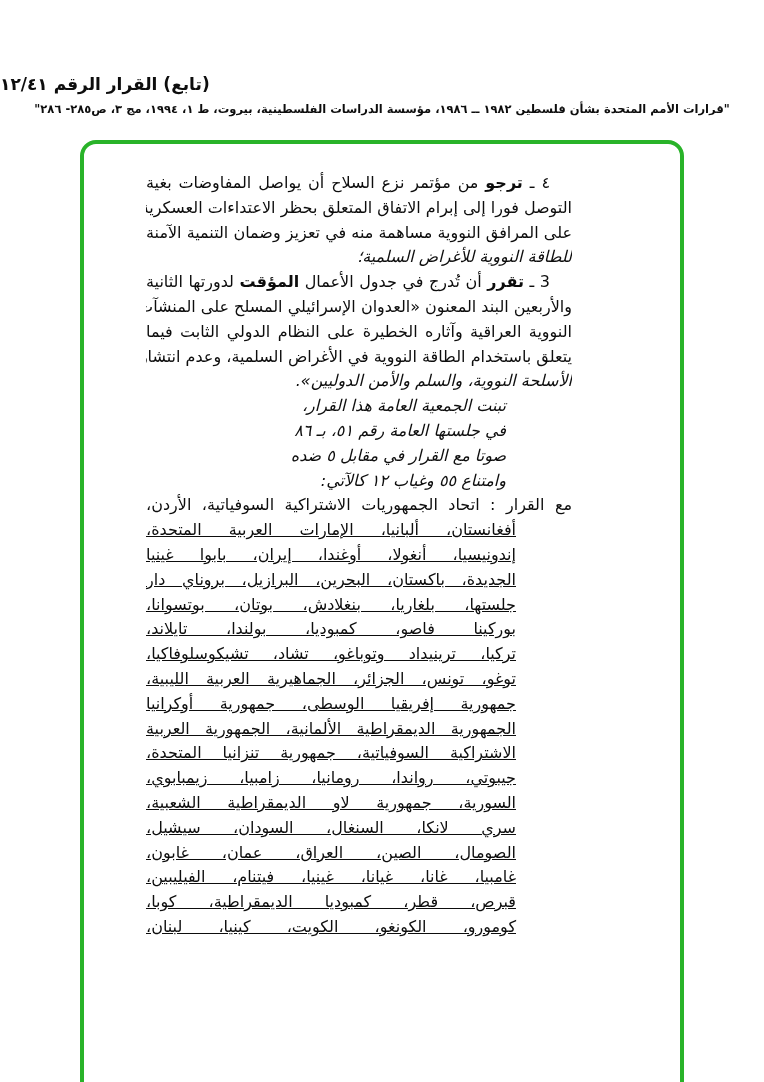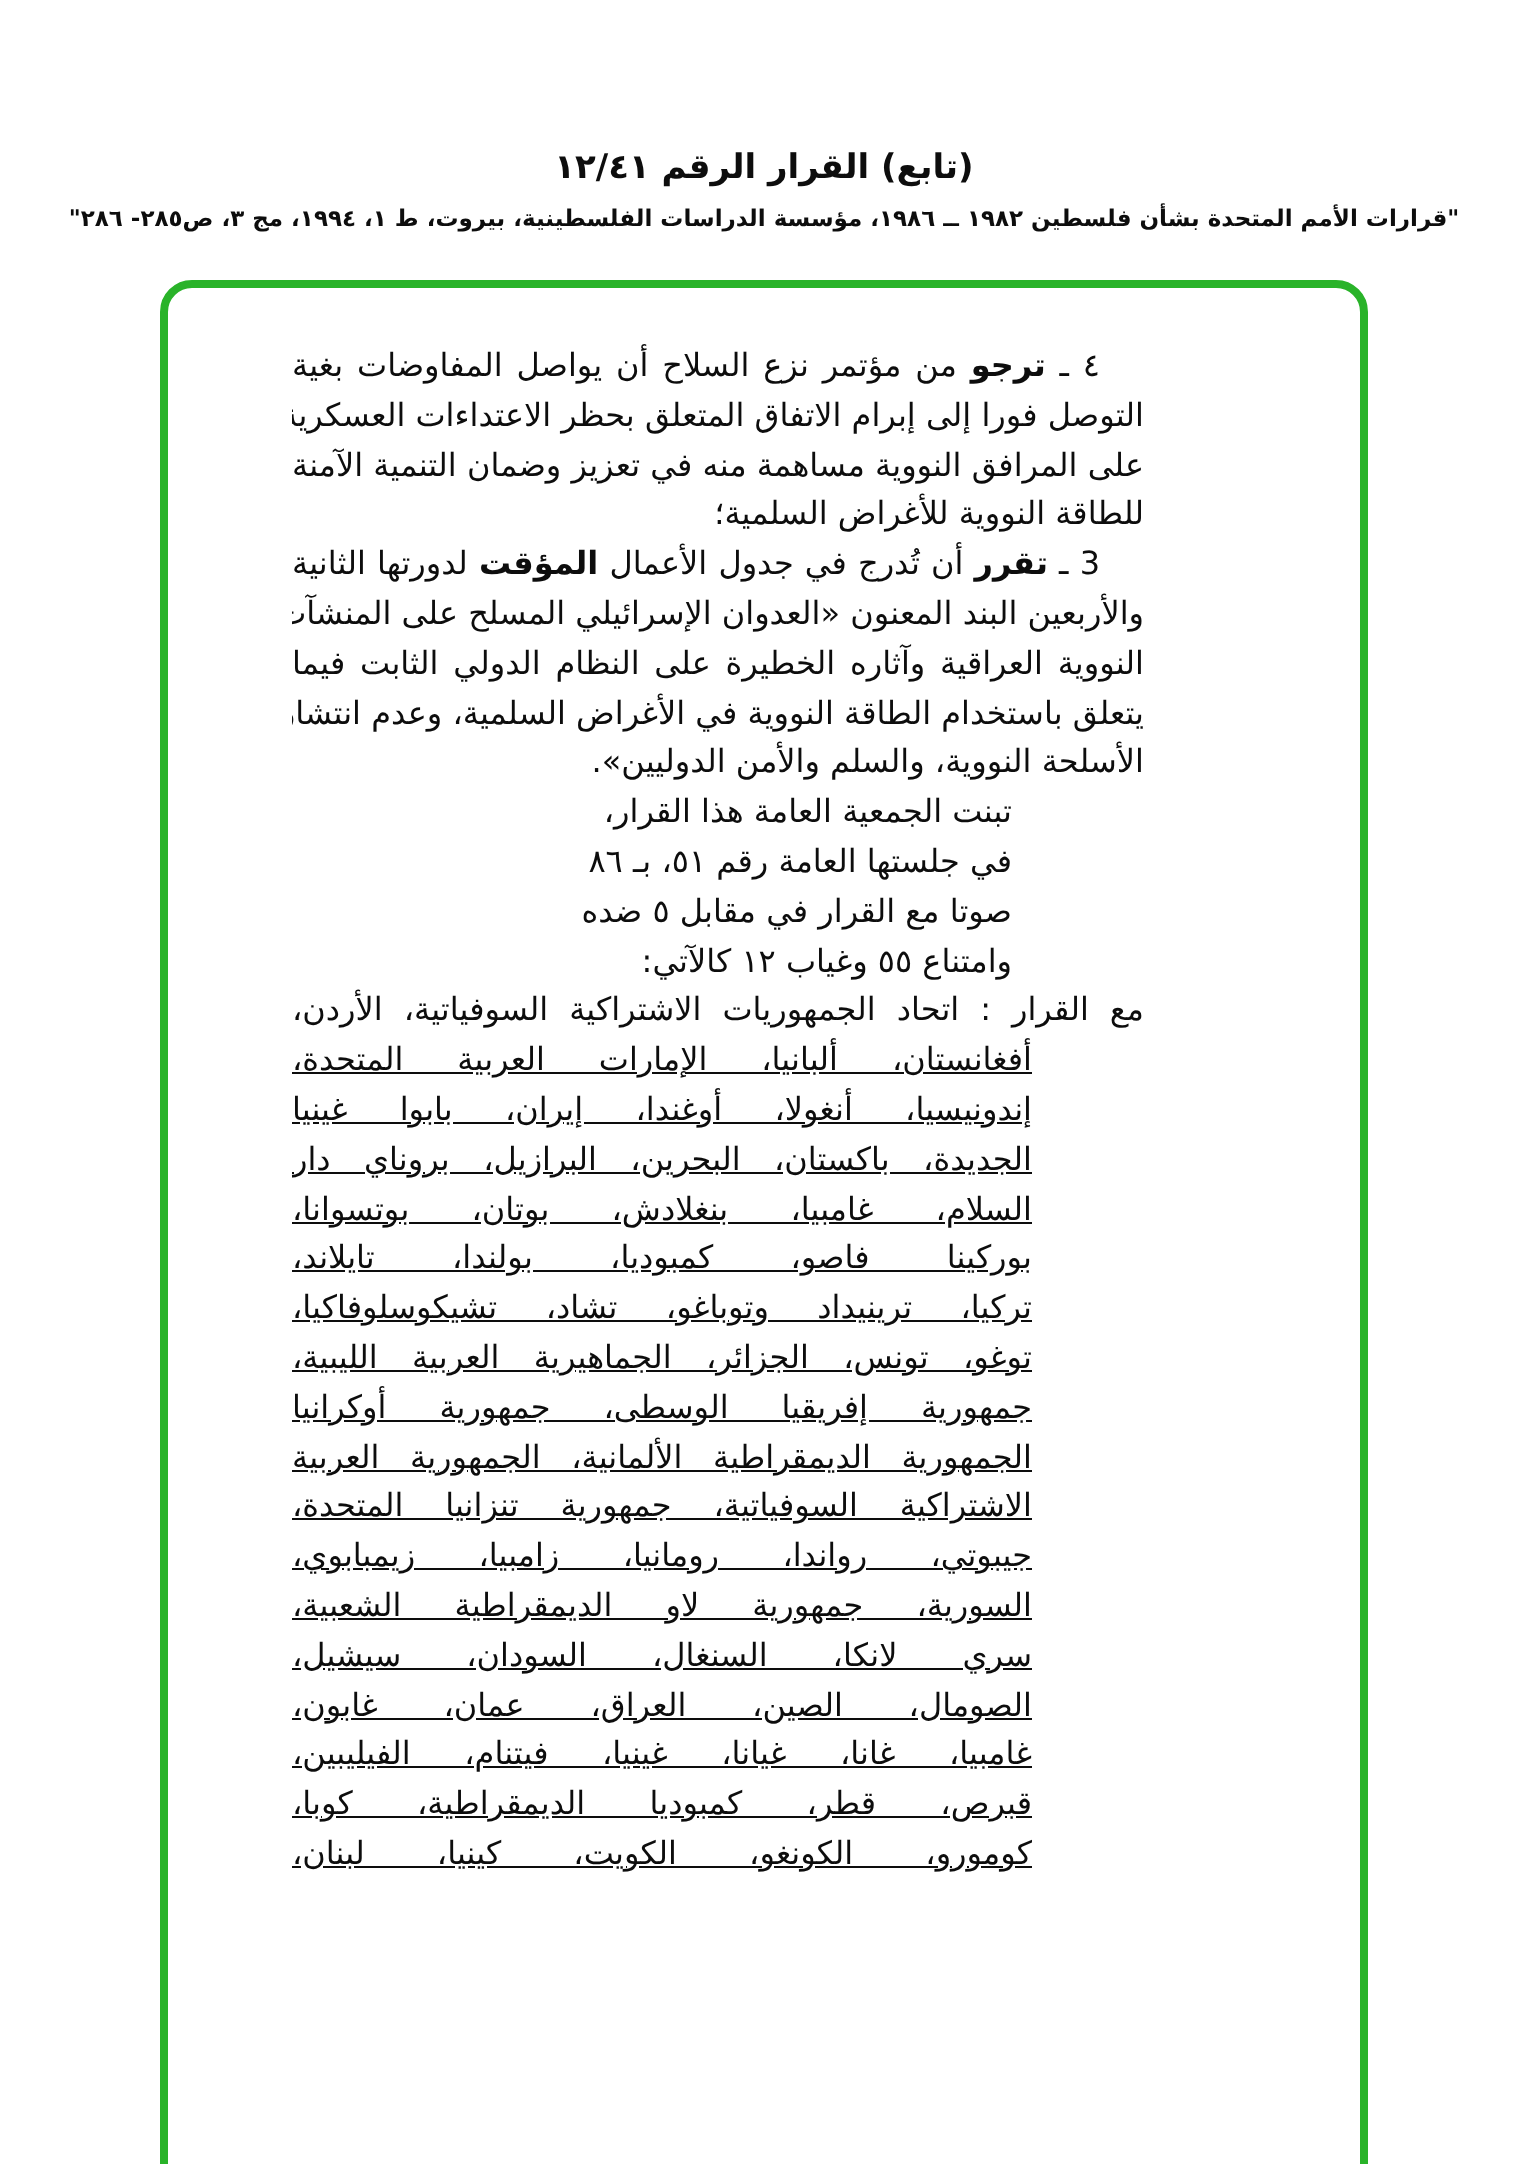--- a/index.html
+++ b/index.html
@@ -5,21 +5,21 @@
   :root{ --green:#29b329; --ink:#0d0d0d; }
   html,body{ margin:0; padding:0; }
   body{
     width:764px; height:1082px; overflow:hidden;
     background:#ffffff; color:var(--ink);
     font-family:"DejaVu Sans", sans-serif;
   }
   .page{ width:100%; height:100%; direction:rtl; }
 
   .doc-title{
-    margin:74px 0 0; text-align:center;
+    margin:74px 0 0; text-align:left;
     font-size:17px; font-weight:bold;
   }
   .citation{
     margin:8px 14px 0; text-align:center;
     font-size:11.5px; font-weight:bold; white-space:nowrap;
   }
 
   .frame{
     box-sizing:border-box; width:604px; height:980px;
     margin:24px auto 0;
@@ -30,21 +30,21 @@
     box-sizing:border-box; height:100%;
     padding:27px 108px 0 62px;
     font-size:16px; line-height:24.8px;
   }
   .block{ margin:0; }
   .line{
     white-space:nowrap; overflow:hidden;
     text-align:justify; text-align-last:justify;
   }
   .line.ind{ padding-right:22px; }
-  .line.end{ text-align-last:right; }
+  .line.end{ text-align-last:right;font-style:italic; }
   .note .line{ padding-right:66px; text-align-last:right; }
   .vote .line.hang{ padding-right:56px;text-decoration:underline; }
   .b{ font-weight:bold; }
 
   .pagenum{
     margin-top:20px; text-align:center;
     font-size:15px; font-weight:bold;
   }
 </style>
 </head>
@@ -76,21 +76,21 @@
           <div class="line end"><span>تبنت الجمعية العامة هذا القرار،</span></div>
           <div class="line end"><span>في جلستها العامة رقم ٥١، بـ ٨٦</span></div>
           <div class="line end"><span>صوتا مع القرار في مقابل ٥ ضده</span></div>
           <div class="line end"><span>وامتناع ٥٥ وغياب ١٢ كالآتي:</span></div>
         </div>
         <div class="block vote">
           <div class="line"><span>مع القرار :  اتحاد الجمهوريات الاشتراكية السوفياتية، الأردن،</span></div>
           <div class="line hang"><span>أفغانستان، ألبانيا، الإمارات العربية المتحدة،</span></div>
           <div class="line hang"><span>إندونيسيا، أنغولا، أوغندا، إيران، بابوا غينيا</span></div>
           <div class="line hang"><span>الجديدة، باكستان، البحرين، البرازيل، بروناي دار</span></div>
-          <div class="line hang"><span>السلام، غامبيا، بنغلادش، بوتان، بوتسوانا،</span></div>
+          <div class="line hang"><span>جلستها، بلغاريا، بنغلادش، بوتان، بوتسوانا،</span></div>
           <div class="line hang"><span>بوركينا فاصو، كمبوديا، بولندا، تايلاند،</span></div>
           <div class="line hang"><span>تركيا، ترينيداد وتوباغو، تشاد، تشيكوسلوفاكيا،</span></div>
           <div class="line hang"><span>توغو، تونس، الجزائر، الجماهيرية العربية الليبية،</span></div>
           <div class="line hang"><span>جمهورية إفريقيا الوسطى، جمهورية أوكرانيا</span></div>
           <div class="line hang"><span>الجمهورية الديمقراطية الألمانية، الجمهورية العربية</span></div>
           <div class="line hang"><span>الاشتراكية السوفياتية، جمهورية تنزانيا المتحدة،</span></div>
           <div class="line hang"><span>جيبوتي، رواندا، رومانيا، زامبيا، زيمبابوي،</span></div>
           <div class="line hang"><span>السورية، جمهورية لاو الديمقراطية الشعبية،</span></div>
           <div class="line hang"><span>سري لانكا، السنغال، السودان، سيشيل،</span></div>
           <div class="line hang"><span>الصومال، الصين، العراق، عمان، غابون،</span></div>

